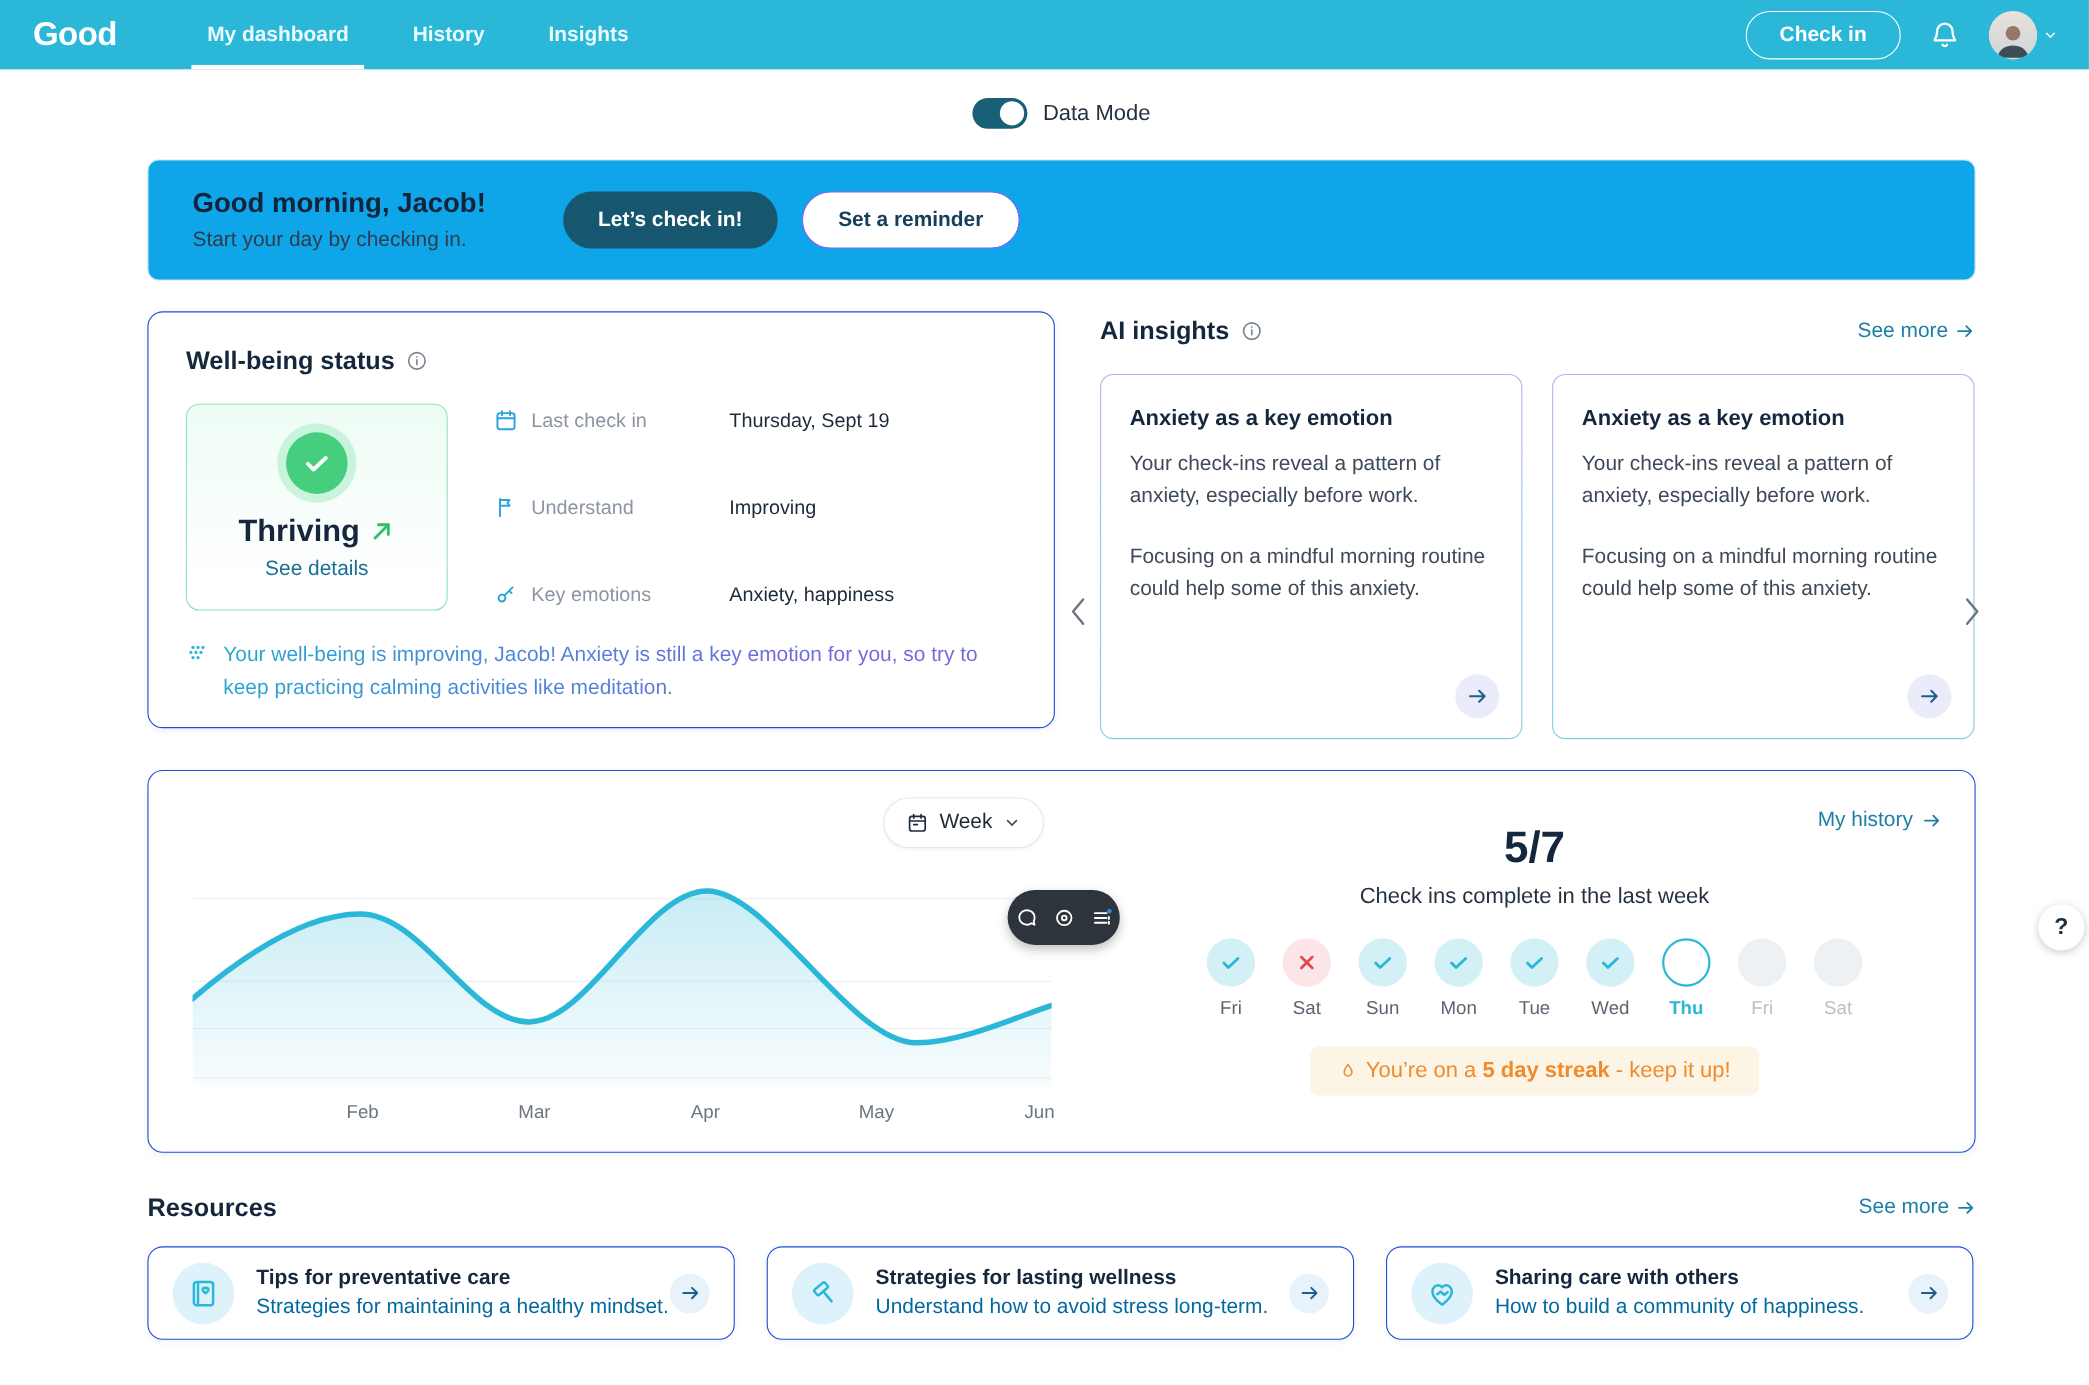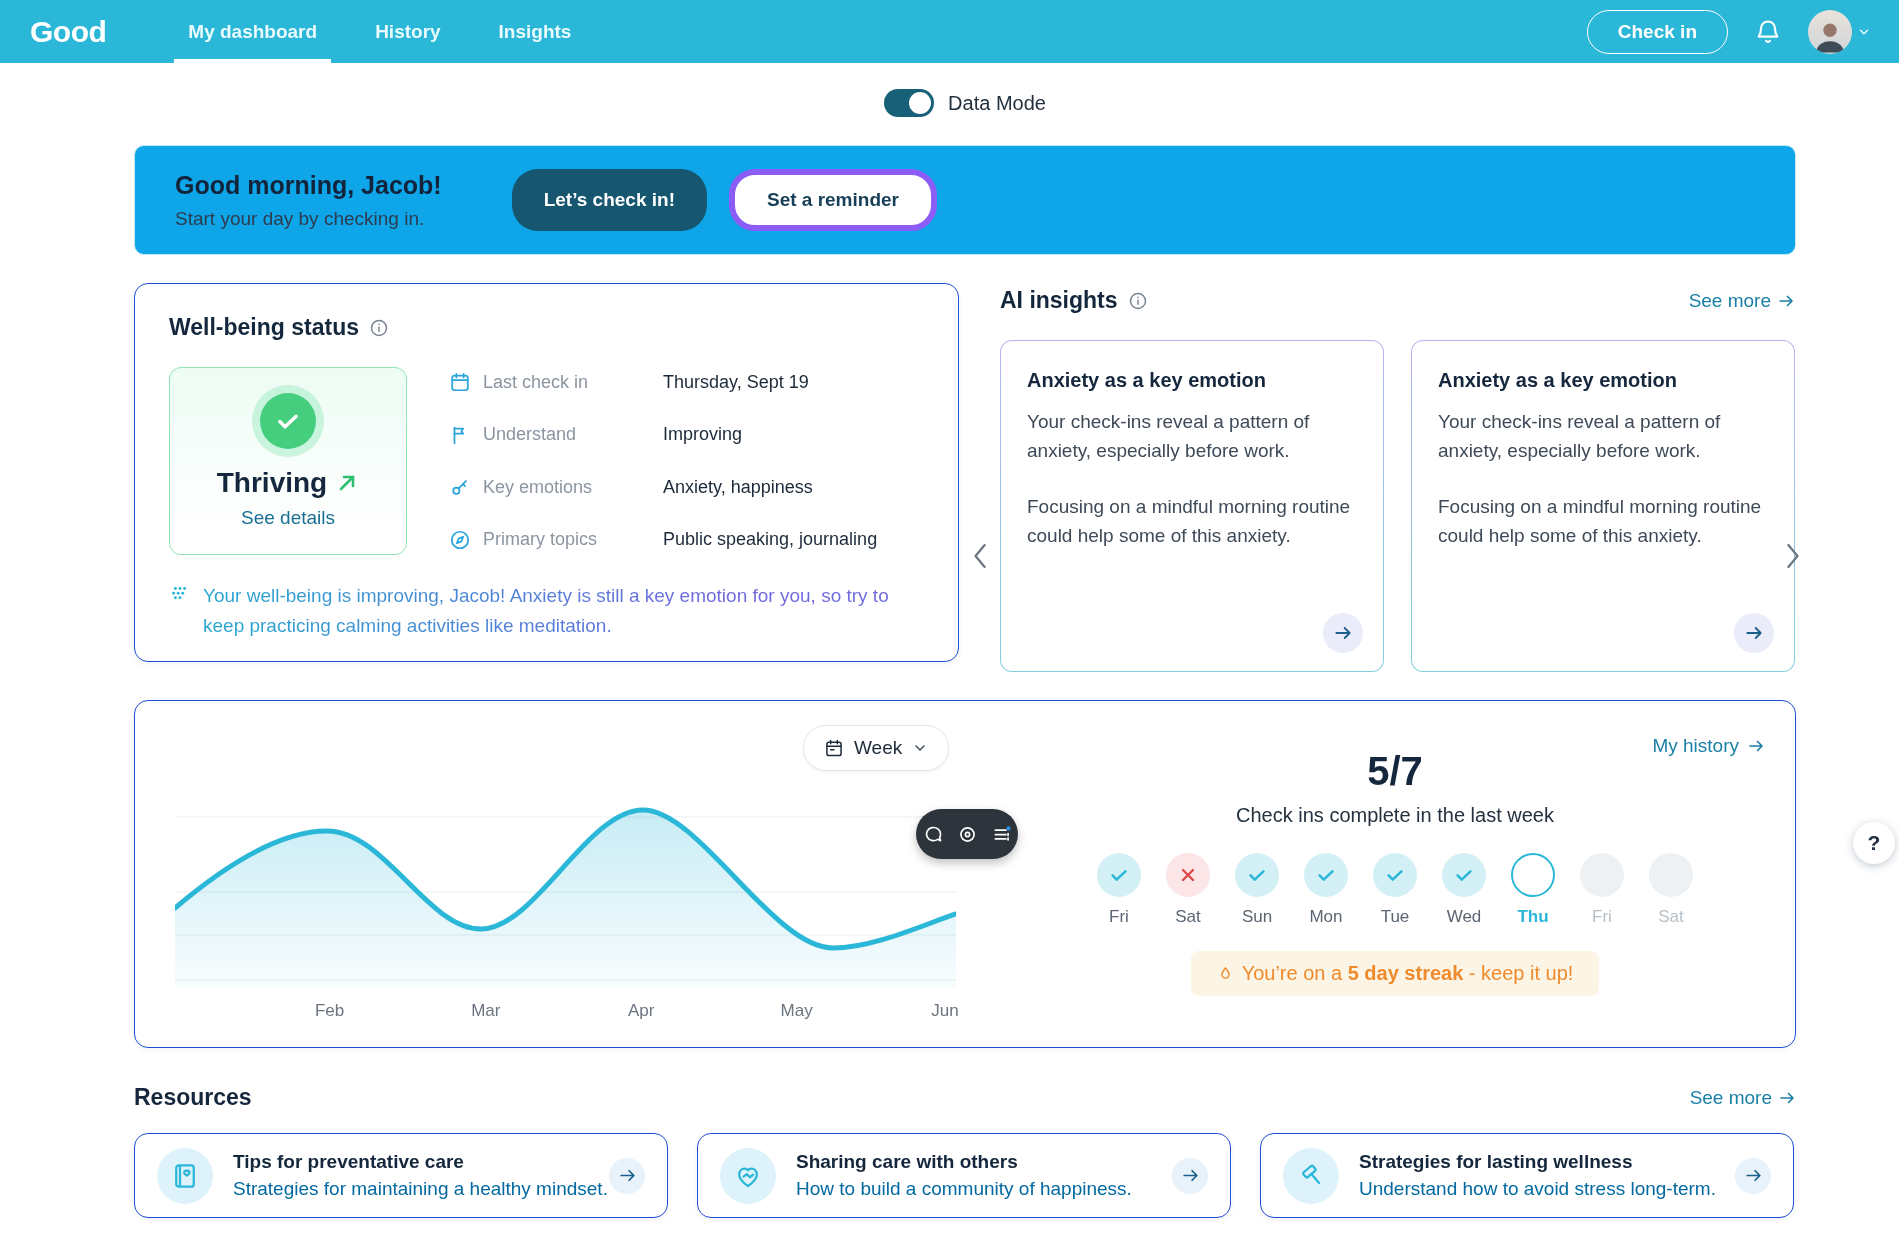--- a/index.html
+++ b/index.html
@@ -30,21 +30,21 @@
   .toggle .knob { position:absolute; top:3px; right:3px; width:22px; height:22px; border-radius:50%; background:#fff; }
   .datamode-label { font-size:20px; color:#24313f; }
 
   .greeting { margin-top:28px; background:#0ea5e9; border:1px solid #c5e8f2; border-radius:10px;
               height:110px; display:flex; align-items:center; padding:0 40px; }
   .greeting-title { font-size:25px; font-weight:800; color:#132339; }
   .greeting-sub { font-size:19px; color:#2e3c4e; margin-top:8px; }
   .greeting-actions { display:flex; gap:22px; margin-left:70px; }
   .btn-primary { background:#17566f; color:#fff; border:none; border-radius:26px; padding:14px 32px;
                  font-size:19px; font-weight:700; cursor:pointer; font-family:inherit; }
-  .btn-secondary { background:#fff; color:#173f58; border:6px solid #8b5cf6; border-radius:26px;
+  .btn-secondary { background:#fff; color:#173f58; border:1px solid #8b5cf6; border-radius:26px;
                    padding:14px 32px; font-size:19px; font-weight:600; cursor:pointer; font-family:inherit; }
 
   .row2 { display:flex; gap:41px; margin-top:28px; }
 
   
   .card { background:#fff; border:1px solid #1d4ed8; border-radius:14px; box-shadow:0 2px 6px rgba(20,45,70,.06); }
   .wb-card { width:825px; height:379px; padding:30px 34px; }
   .card-title-row { display:flex; align-items:center; gap:10px; }
   .card-title { font-size:23px; font-weight:800; color:#15273c; }
   .info-icon { width:20px; height:20px; cursor:pointer; }
@@ -235,28 +235,20 @@
           </div>
           <div class="wb-row">
             <svg class="ic" viewBox="0 0 24 24" fill="none" stroke="#2ba4dc" stroke-width="1.9" stroke-linecap="round">
                 <circle cx="8" cy="16" r="3.4"></circle>
                 <path d="M10.6 13.4L18.5 5.5"></path>
                 <path d="M15.2 8.8l2.3 2.3"></path>
               </svg>
             <span class="wb-label">Key emotions</span>
             <span class="wb-value">Anxiety, happiness</span>
           </div>
-          <div class="wb-row">
-            <svg class="ic" viewBox="0 0 24 24" fill="none" stroke="#2ba4dc" stroke-width="1.9" stroke-linecap="round" stroke-linejoin="round">
-                <circle cx="12" cy="12" r="9"></circle>
-                <path d="M15.5 8.5l-2 5-5 2 2-5z"></path>
-              </svg>
-            <span class="wb-label">Primary topics</span>
-            <span class="wb-value">Public speaking, journaling</span>
-          </div>
         </div>
       </div>
       <div class="ai-note">
         <svg class="ic" viewBox="0 0 24 24" fill="#2ab7d8">
           <circle cx="7" cy="5" r="1.6"></circle>
             <circle cx="12" cy="5" r="1.6"></circle>
             <circle cx="17" cy="5" r="1.6"></circle>
           <circle cx="5" cy="10" r="1.6"></circle>
             <circle cx="10" cy="10" r="1.6"></circle>
             <circle cx="15" cy="10" r="1.6"></circle>
@@ -475,46 +467,46 @@
       </div>
       <button class="res-arrow">
         <svg width="19" height="19" viewBox="0 0 24 24" fill="none" stroke="#1c5f8a" stroke-width="2.2" stroke-linecap="round" stroke-linejoin="round">
             <path d="M4 12h16M14 6l6 6-6 6"></path>
           </svg>
       </button>
     </article>
     <article class="card res-card">
       <div class="res-ic-circle">
         <svg width="30" height="30" viewBox="0 0 24 24" fill="none" stroke="#2ab7d8" stroke-width="1.8" stroke-linecap="round" stroke-linejoin="round">
-            <path d="M12 20s-7-4.5-7-9.3C5 7.6 7.2 6 9.2 6c1.2 0 2.2.6 2.8 1.5C12.6 6.6 13.6 6 14.8 6c2 0 4.2 1.6 4.2 4.7 0 4.8-7 9.3-7 9.3z"></path>
-            <path d="M8.5 12.5l2.5-2 2.5 2.5 2.5-2"></path>
+            <g transform="rotate(-40 12 10)">
+              <rect x="7" y="5.5" width="10" height="5" rx="1.2"></rect>
+              <path d="M12 10.5V20"></path>
+            </g>
           </svg>
       </div>
       <div class="res-text">
-        <div class="res-title">Sharing care with others</div>
-        <div class="res-sub">How to build a community of happiness.</div>
+        <div class="res-title">Strategies for lasting wellness</div>
+        <div class="res-sub">Understand how to avoid stress long-term.</div>
       </div>
       <button class="res-arrow">
         <svg width="19" height="19" viewBox="0 0 24 24" fill="none" stroke="#1c5f8a" stroke-width="2.2" stroke-linecap="round" stroke-linejoin="round">
             <path d="M4 12h16M14 6l6 6-6 6"></path>
           </svg>
       </button>
     </article>
     <article class="card res-card">
       <div class="res-ic-circle">
         <svg width="30" height="30" viewBox="0 0 24 24" fill="none" stroke="#2ab7d8" stroke-width="1.8" stroke-linecap="round" stroke-linejoin="round">
-            <g transform="rotate(-40 12 10)">
-              <rect x="7" y="5.5" width="10" height="5" rx="1.2"></rect>
-              <path d="M12 10.5V20"></path>
-            </g>
+            <path d="M12 20s-7-4.5-7-9.3C5 7.6 7.2 6 9.2 6c1.2 0 2.2.6 2.8 1.5C12.6 6.6 13.6 6 14.8 6c2 0 4.2 1.6 4.2 4.7 0 4.8-7 9.3-7 9.3z"></path>
+            <path d="M8.5 12.5l2.5-2 2.5 2.5 2.5-2"></path>
           </svg>
       </div>
       <div class="res-text">
-        <div class="res-title">Strategies for lasting wellness</div>
-        <div class="res-sub">Understand how to avoid stress long-term.</div>
+        <div class="res-title">Sharing care with others</div>
+        <div class="res-sub">How to build a community of happiness.</div>
       </div>
       <button class="res-arrow">
         <svg width="19" height="19" viewBox="0 0 24 24" fill="none" stroke="#1c5f8a" stroke-width="2.2" stroke-linecap="round" stroke-linejoin="round">
             <path d="M4 12h16M14 6l6 6-6 6"></path>
           </svg>
       </button>
     </article>
   </div>
 </div>
 

